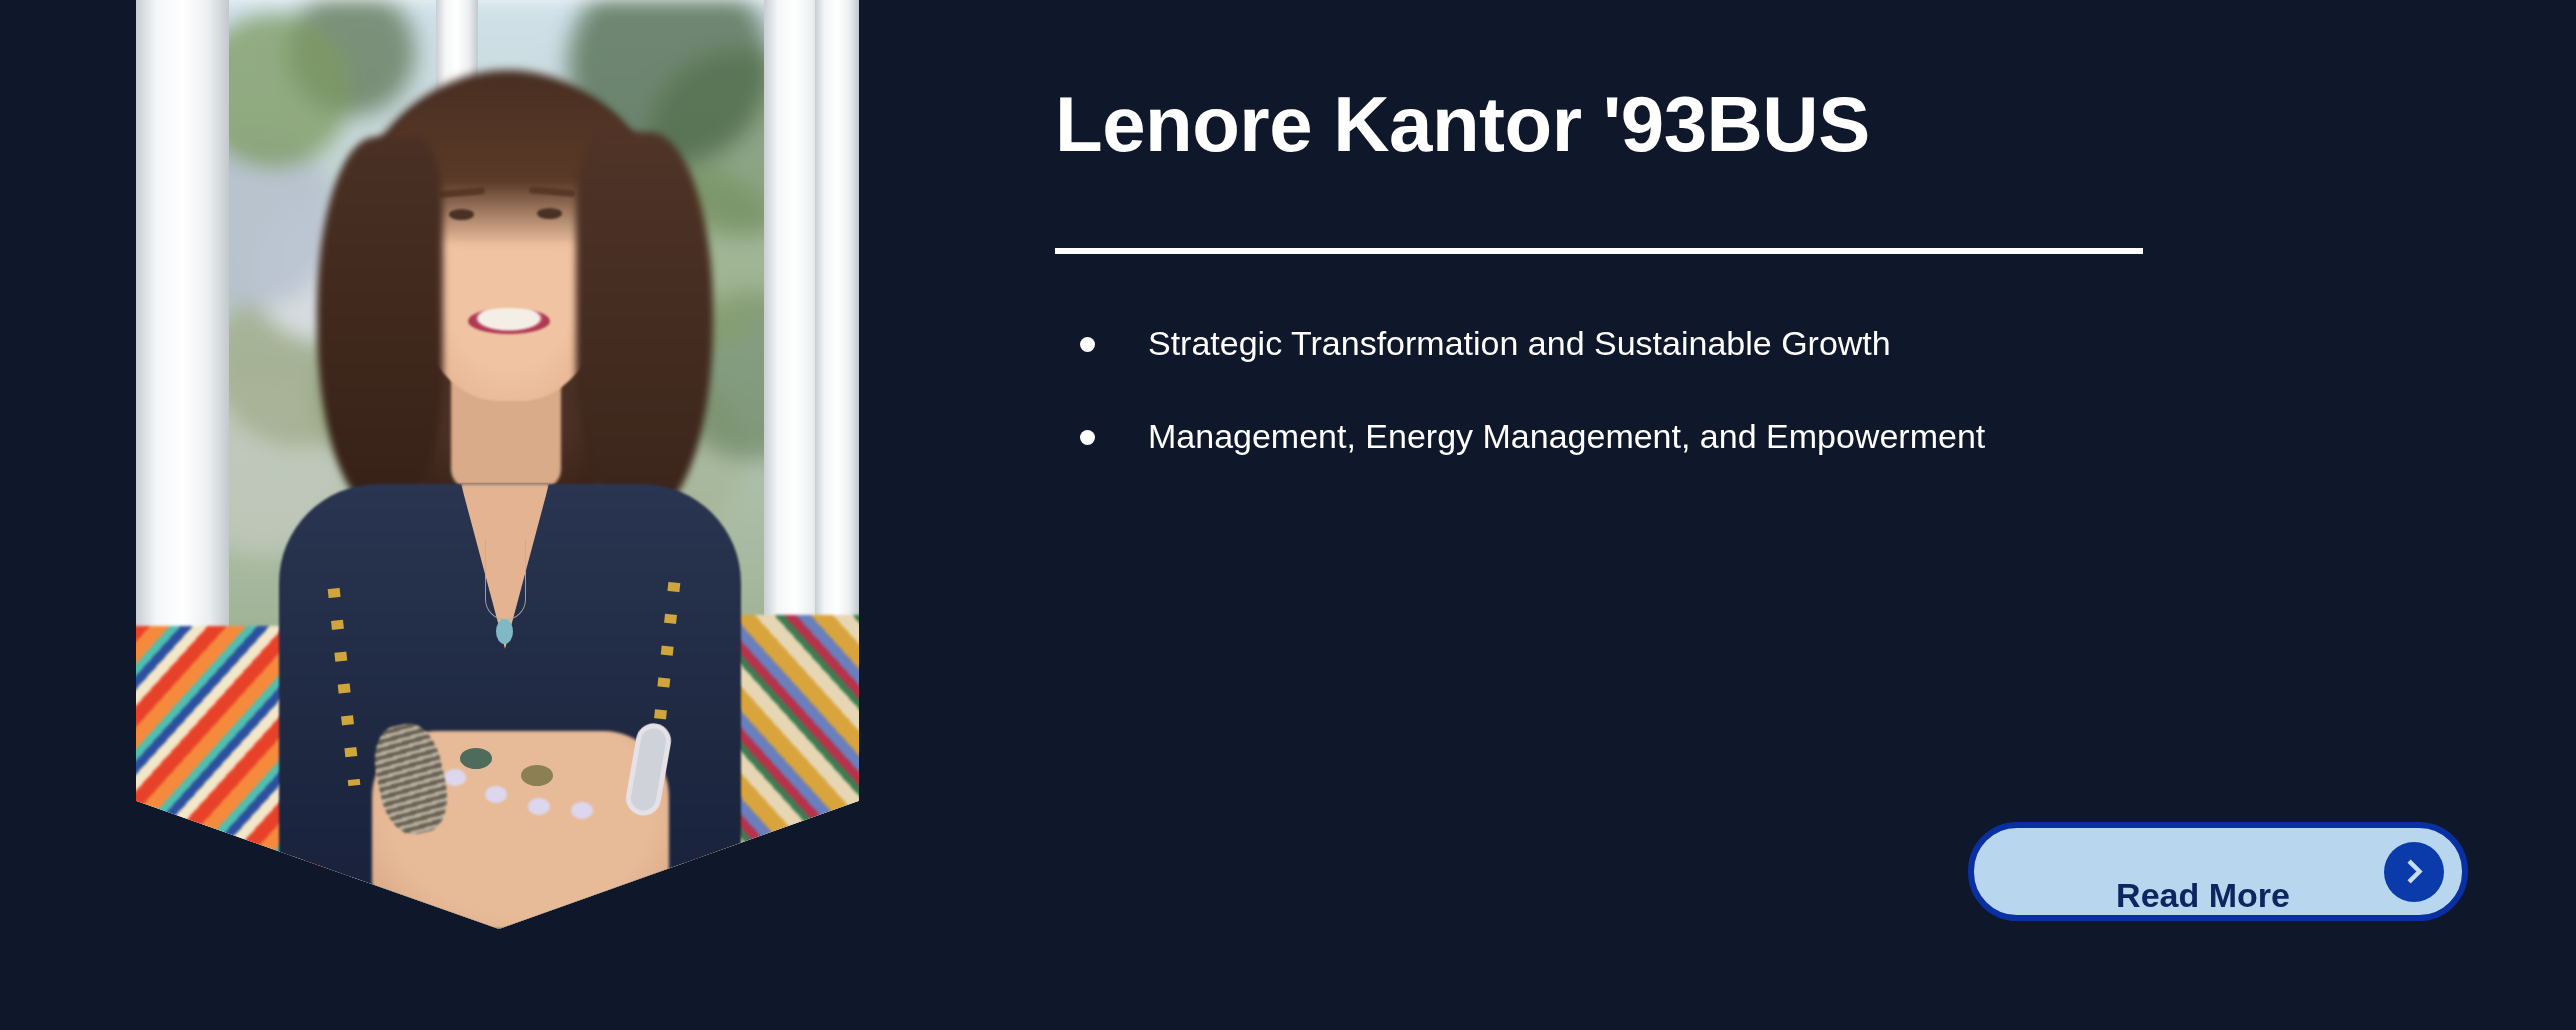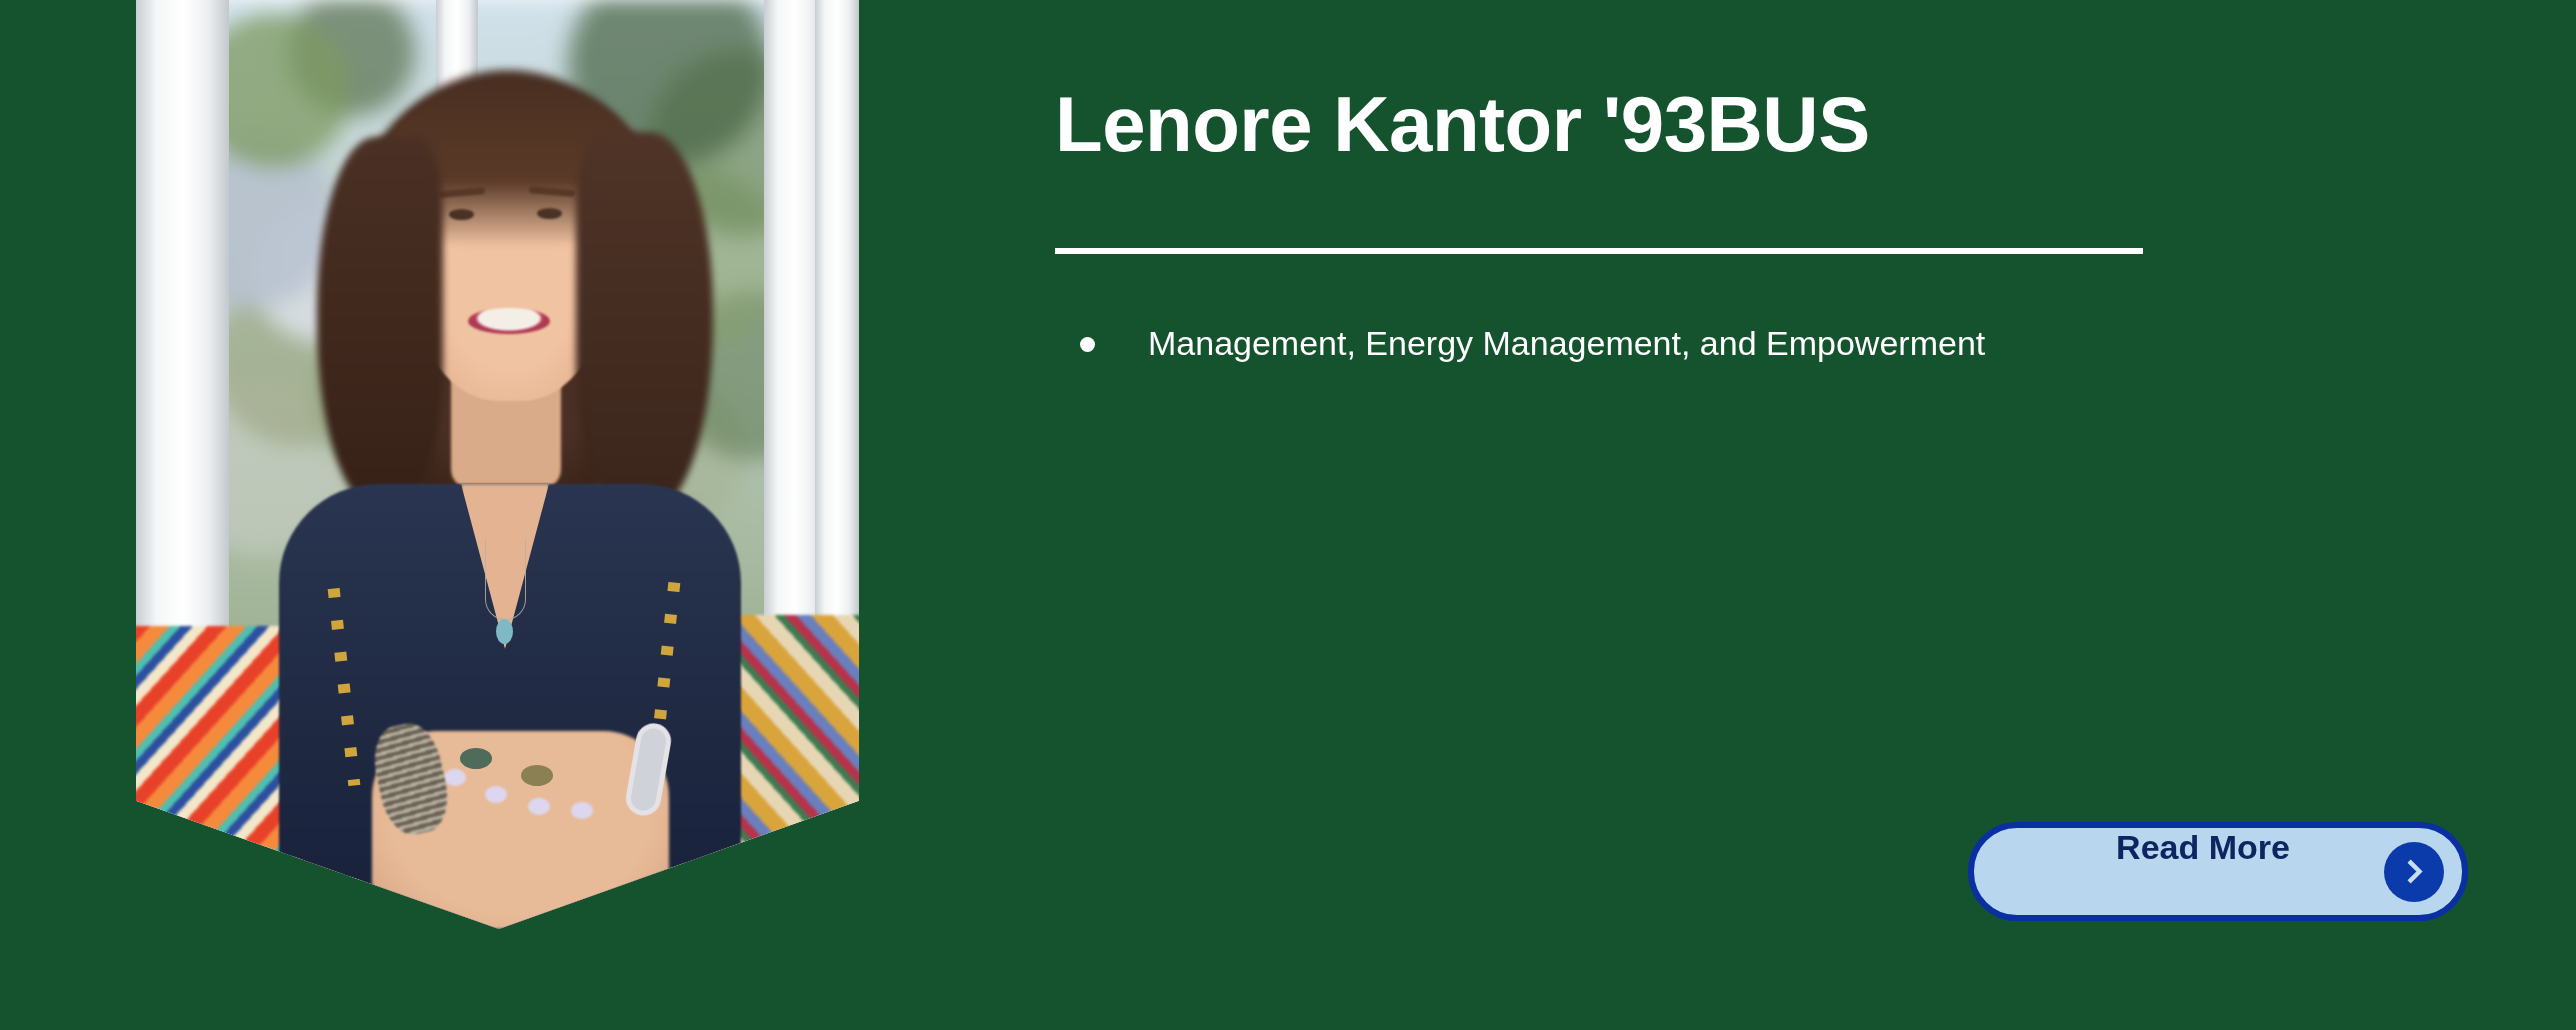--- a/index.html
+++ b/index.html
@@ -7,21 +7,21 @@
   html, body {
     width:2576px; height:1030px;
     background:#0A2370;
     font-family:"Liberation Sans", sans-serif;
     overflow:hidden;
   }
 
   .card {
     position:relative;
     width:2576px; height:1030px;
-    background:#14532d;
+    background:#0f172a;
   }
 
   
   .photo-wrap {
     position:absolute;
     left:136px; top:0;
     width:723px; height:929px;
     -webkit-clip-path: polygon(0 0, 100% 0, 100% 86.2%, 50.2% 100%, 0 86.2%);
     clip-path: polygon(0 0, 100% 0, 100% 86.2%, 50.2% 100%, 0 86.2%);
     overflow:hidden;
@@ -183,21 +183,21 @@
     background:#ffffff;
   }
 
   
   .read-more {
     position:absolute; left:913px; top:822px;
     width:500px; height:99px;
     background:#B8D7EE;
     border:6.6px solid #0A2FA3;
     border-radius:49px;
-    display:flex; align-items:flex-start; justify-content:center;
+    display:flex; align-items:flex-end; justify-content:center;
     cursor:pointer;
   }
   .read-more-label {
     font-size:34px; font-weight:700; color:#0E2560;
     letter-spacing:0px;
     margin-left:-30px;
   }
   .chev-circle {
     position:absolute; right:17.6px; top:50%;
     transform:translateY(-50%);
@@ -257,20 +257,23 @@
   </div>
 
   <div class="content">
 
     <h1 class="title">Lenore Kantor '93BUS</h1>
 
     <div class="rule"></div>
 
     <ul class="bullets">
       <li class="bullet">
+        <span>Strategic Transformation and Sustainable Growth</span>
+      </li>
+      <li class="bullet">
         <span>Management, Energy Management, and Empowerment</span>
       </li>
     </ul>
 
     <div class="read-more">
       <span class="read-more-label">Read More</span>
       <span class="chev-circle">
         <svg width="31" height="31" viewBox="0 0 56 56" aria-hidden="true">
           <path d="M21 12 L37 28 L21 44" fill="none" stroke="#C7DDF2" stroke-width="8" stroke-linecap="square" stroke-linejoin="miter"></path>
         </svg>

